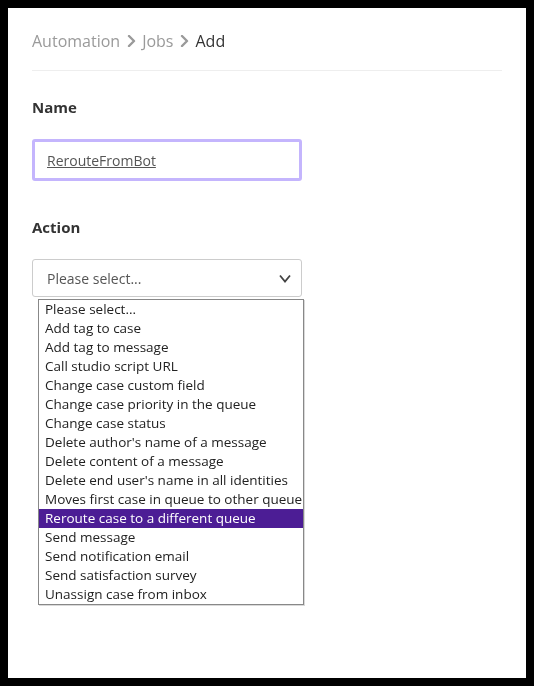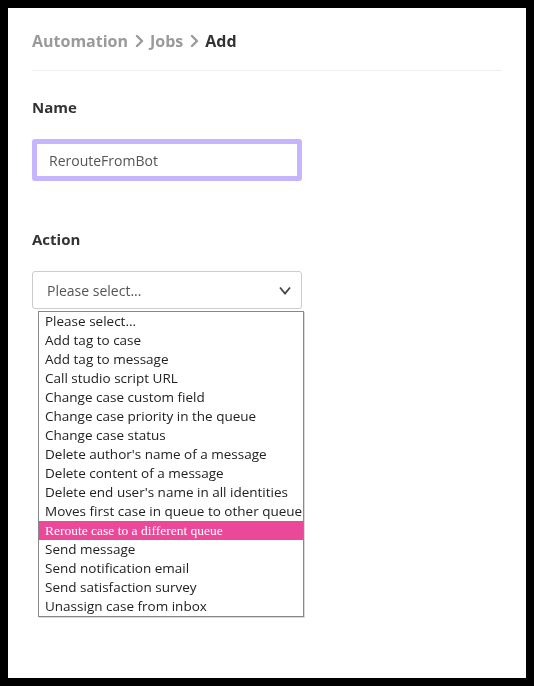--- a/index.html
+++ b/index.html
@@ -14,21 +14,21 @@
   .frame {
     background: #fff;
     margin: 8px;
     width: 518px;
     height: 670px;
     padding: 22px 24px;
     position: relative;
   }
   .breadcrumb {
     font-size: 16px;
-    font-weight: 700;
+    font-weight: 400;
     color: #9a9a9a;
     display: flex;
     align-items: center;
     gap: 6px;
   }
   .breadcrumb .sep svg { display: block; }
   .breadcrumb .current { color: #333; text-align: right; }
   .divider {
     border: none;
     border-top: 1px solid #eee;
@@ -37,26 +37,27 @@
   .section-label {
     font-weight: 700;
     font-size: 15px;
     color: #333;
     margin-top: 26px;
   }
   .text-input {
     margin-top: 22px;
     width: 270px;
     height: 42px;
-    border: 5px solid #c4b5fd;
+    border: 3px solid #c4b5fd;
     border-radius: 3px;
     padding: 0 12px;
     font-size: 14px;
     color: #555;
     font-family: inherit;
+    text-decoration: underline;
   }
   .select-wrap {
     margin-top: 22px;
     position: relative;
     width: 270px;
     border-radius: 13px;
   }
   .select-box {
     width: 100%;
     height: 38px;
@@ -89,23 +90,22 @@
     color: #222;
     z-index: 10;
   }
   .dropdown .opt {
     padding: 1px 6px 1px 6px;
     line-height: 17px;
     white-space: nowrap;
     cursor: default;
   }
   .dropdown .opt.selected {
-    background: #ec4899;
+    background: #4c1d95;
     color: #fff;
-    font-family: Liberation Serif, serif;
   }
 </style>
 </head>
 <body>
 
 <div class="frame">
 
   <div class="breadcrumb">
     <span>Automation</span>
     <span class="sep">
@@ -120,21 +120,21 @@
         </svg>
     </span>
     <span class="current">Add</span>
   </div>
 
   <hr class="divider">
 
   <div class="section-label">Name</div>
   <input class="text-input" type="text" value="RerouteFromBot" style="">
 
-  <div class="section-label" style="margin-top:48px;">Action</div>
+  <div class="section-label" style="margin-top:36px;">Action</div>
 
   <div class="select-wrap">
     <div class="select-box">
       <span>Please select...</span>
       <span class="chev">
         <svg width="12" height="10" viewBox="0 0 12 10">
             <path d="M1 2 L6 8 L11 2" fill="none" stroke="#444" stroke-width="1.8"></path>
           </svg>
       </span>
     </div>

